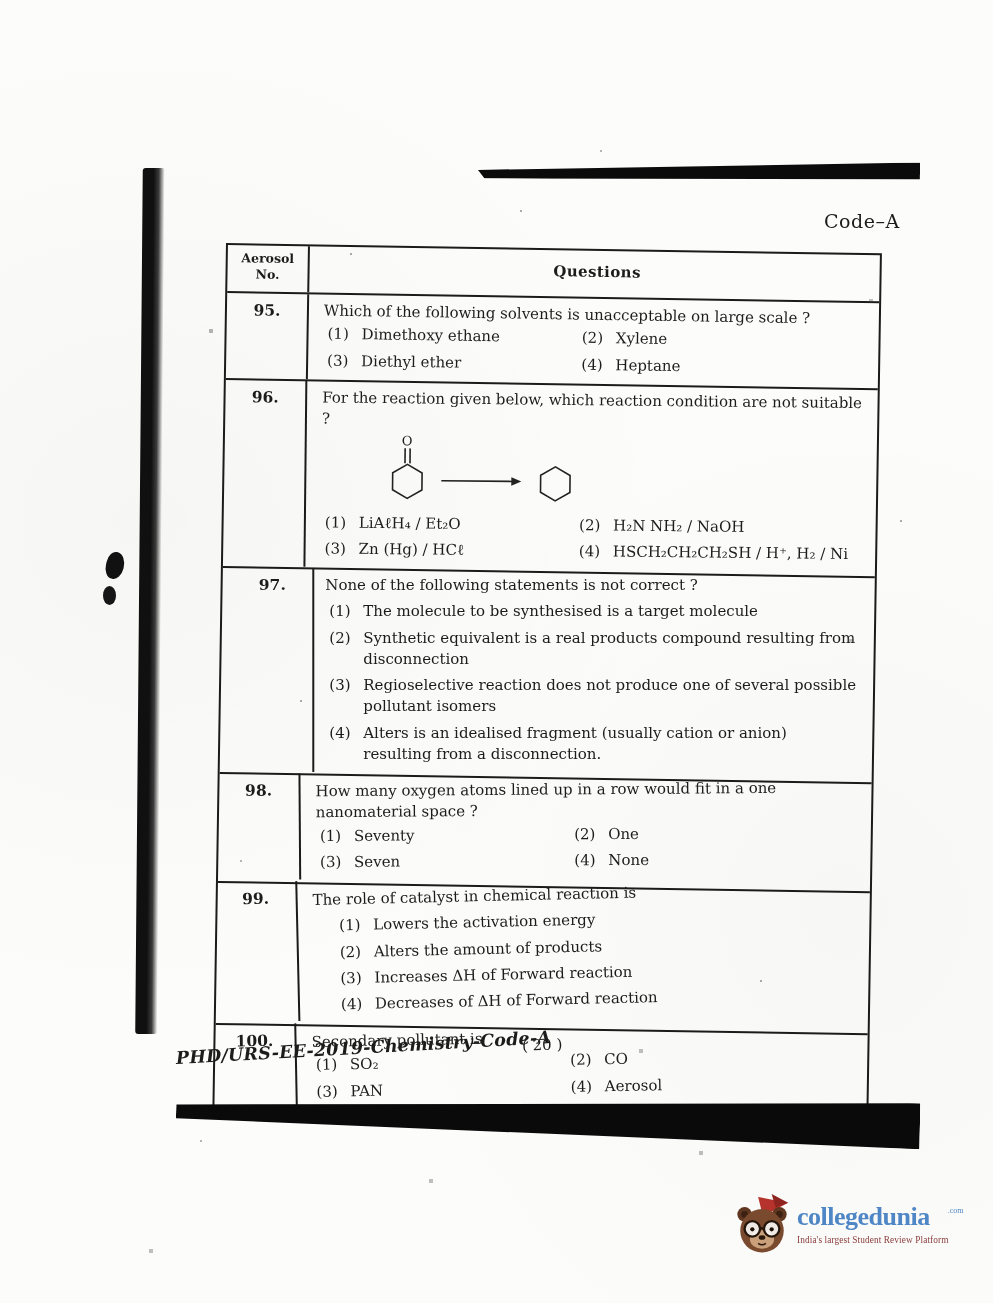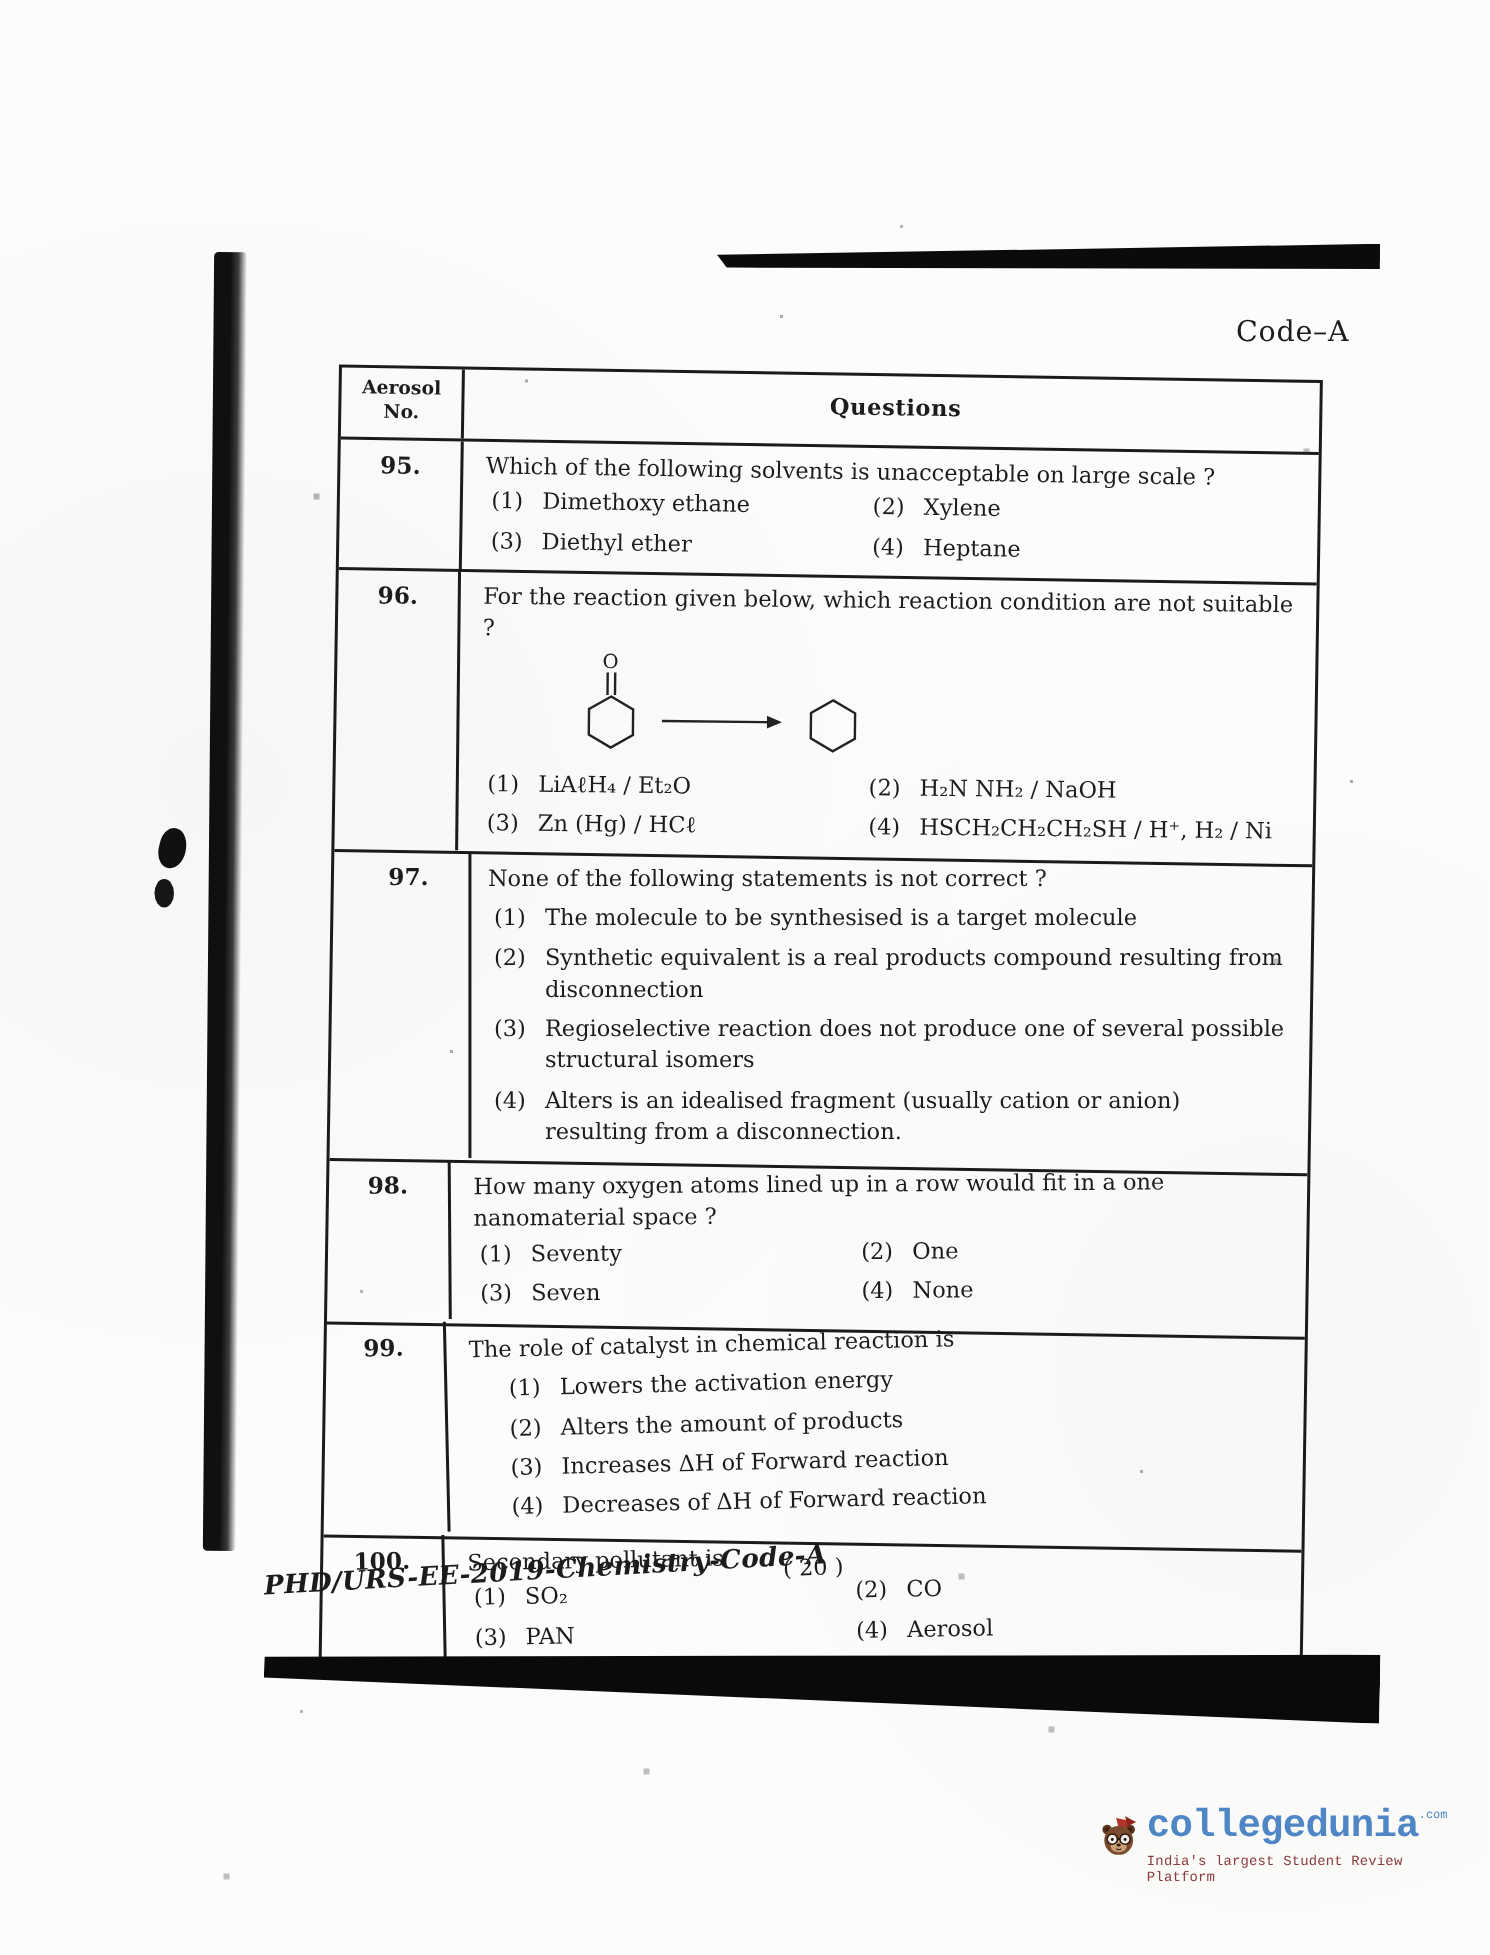--- a/index.html
+++ b/index.html
@@ -64,25 +64,25 @@
   .t97 .cell-q,.t97 .cell-no{transform:rotate(-0.9deg);transform-origin:left center;padding-left:11px;}
   .t98 .cell-q,.t98 .cell-no{transform:rotate(-1.3deg);transform-origin:left center;}
   .t99 .cell-q,.t99 .cell-no{transform:rotate(-2.2deg);transform-origin:left center;}
   .t100 .cell-q,.t100 .cell-no{transform:rotate(-2deg);transform-origin:left center;}
   
   .footer-doc{position:absolute;left:176px;top:1048px;font-weight:bold;font-style:italic;font-size:17.5px;
     transform:rotate(-3.2deg);transform-origin:left center;letter-spacing:.2px;z-index:3;}
   .footer-page{position:absolute;left:522px;top:1036px;font-size:15px;transform:rotate(-2deg);z-index:3;}
   
   .branding{position:absolute;left:733px;top:1192px;width:232px;display:flex;align-items:flex-start;gap:6px;z-index:4;
-    font-family:Liberation Mono, monospace;}
+    font-family:Liberation Serif, serif;}
   .brand-text{padding-top:12px;}
   .brand-line{display:flex;align-items:flex-start;}
   .brand-name{color:#4e86c6;font-size:26px;font-weight:600;letter-spacing:-0.5px;line-height:1;}
-  .brand-domain{color:#4e86c6;font-size:8px;margin-left:0;padding-top:2px;}
+  .brand-domain{color:#4e86c6;font-size:8px;margin-left:18px;padding-top:2px;}
   .brand-tagline{color:#8a3c3c;font-size:9.3px;margin-top:5px;letter-spacing:.1px;}
 </style>
 </head>
 <body>
 
 <div class="page">
 
   <div class="art-top"></div>
   <div class="art-bottom"></div>
   <div class="art-left"></div>
@@ -182,21 +182,21 @@
             <div class="opt">
               <span class="n">(1)</span>
               <span class="t">The molecule to be synthesised is a target molecule</span>
             </div>
             <div class="opt">
               <span class="n">(2)</span>
               <span class="t">Synthetic equivalent is a real products compound resulting from disconnection</span>
             </div>
             <div class="opt">
               <span class="n">(3)</span>
-              <span class="t">Regioselective reaction does not produce one of several possible structural isomers</span>
+              <span class="t">Regioselective reaction does not produce one of several possible pollutant isomers</span>
             </div>
             <div class="opt">
               <span class="n">(4)</span>
               <span class="t">Alters is an idealised fragment (usually cation or anion) resulting from a disconnection.</span>
             </div>
           </div>
         </div>
       </div>
 
       <div class="row t98">

